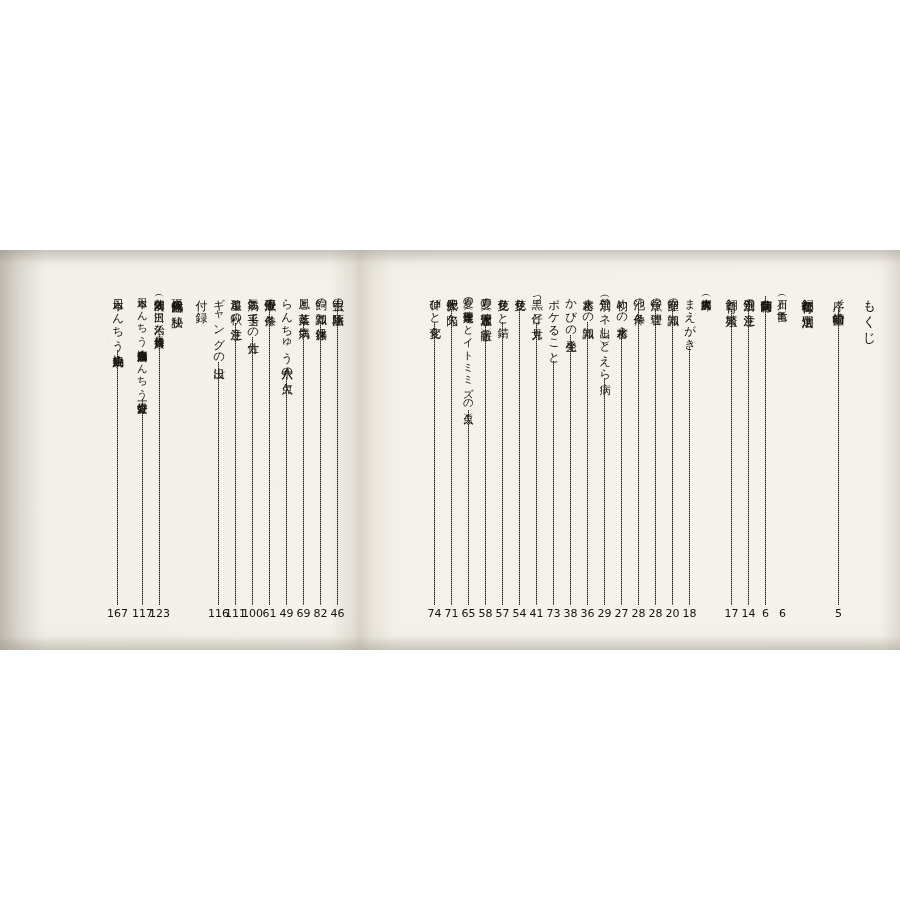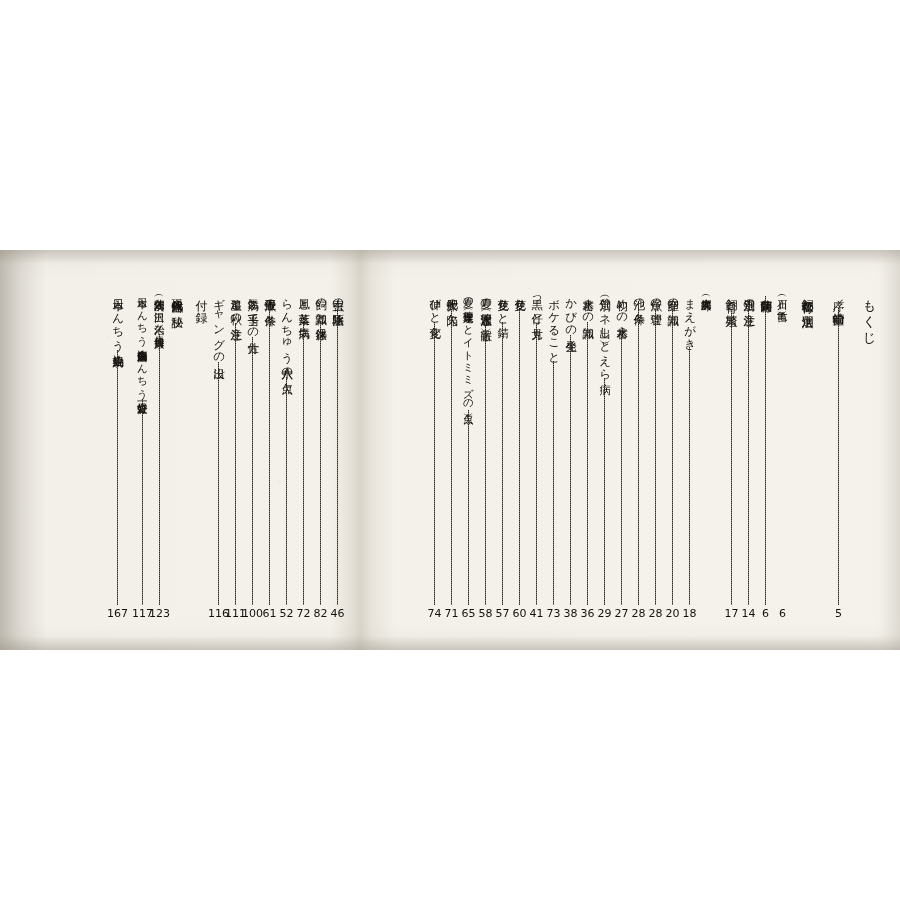--- a/index.html
+++ b/index.html
@@ -253,21 +253,21 @@
 
         <div class="entry">
           <div class="etext">黒っ仔と見方</div>
           <div class="leader"></div>
           <div class="pnum">41</div>
         </div>
 
         <div class="entry">
           <div class="etext">色変り</div>
           <div class="leader"></div>
-          <div class="pnum">60</div>
+          <div class="pnum">54</div>
         </div>
 
         <div class="entry">
           <div class="etext">色変りと錆</div>
           <div class="leader"></div>
           <div class="pnum">57</div>
         </div>
 
         <div class="entry">
           <div class="etext">夏の管理（水温と害敵）</div>
@@ -307,27 +307,27 @@
 
         <div class="entry">
           <div class="etext">飼の知識と保存法</div>
           <div class="leader"></div>
           <div class="pnum">82</div>
         </div>
 
         <div class="entry">
           <div class="etext">風と落葉と病気</div>
           <div class="leader"></div>
-          <div class="pnum">72</div>
+          <div class="pnum">69</div>
         </div>
 
         <div class="entry">
           <div class="etext">らんちゅう六十八の欠点</div>
           <div class="leader"></div>
-          <div class="pnum">52</div>
+          <div class="pnum">49</div>
         </div>
 
         <div class="entry">
           <div class="etext">優魚十五の条件</div>
           <div class="leader"></div>
           <div class="pnum">61</div>
         </div>
 
         <div class="entry">
           <div class="etext">病気と手当ての仕方</div>

